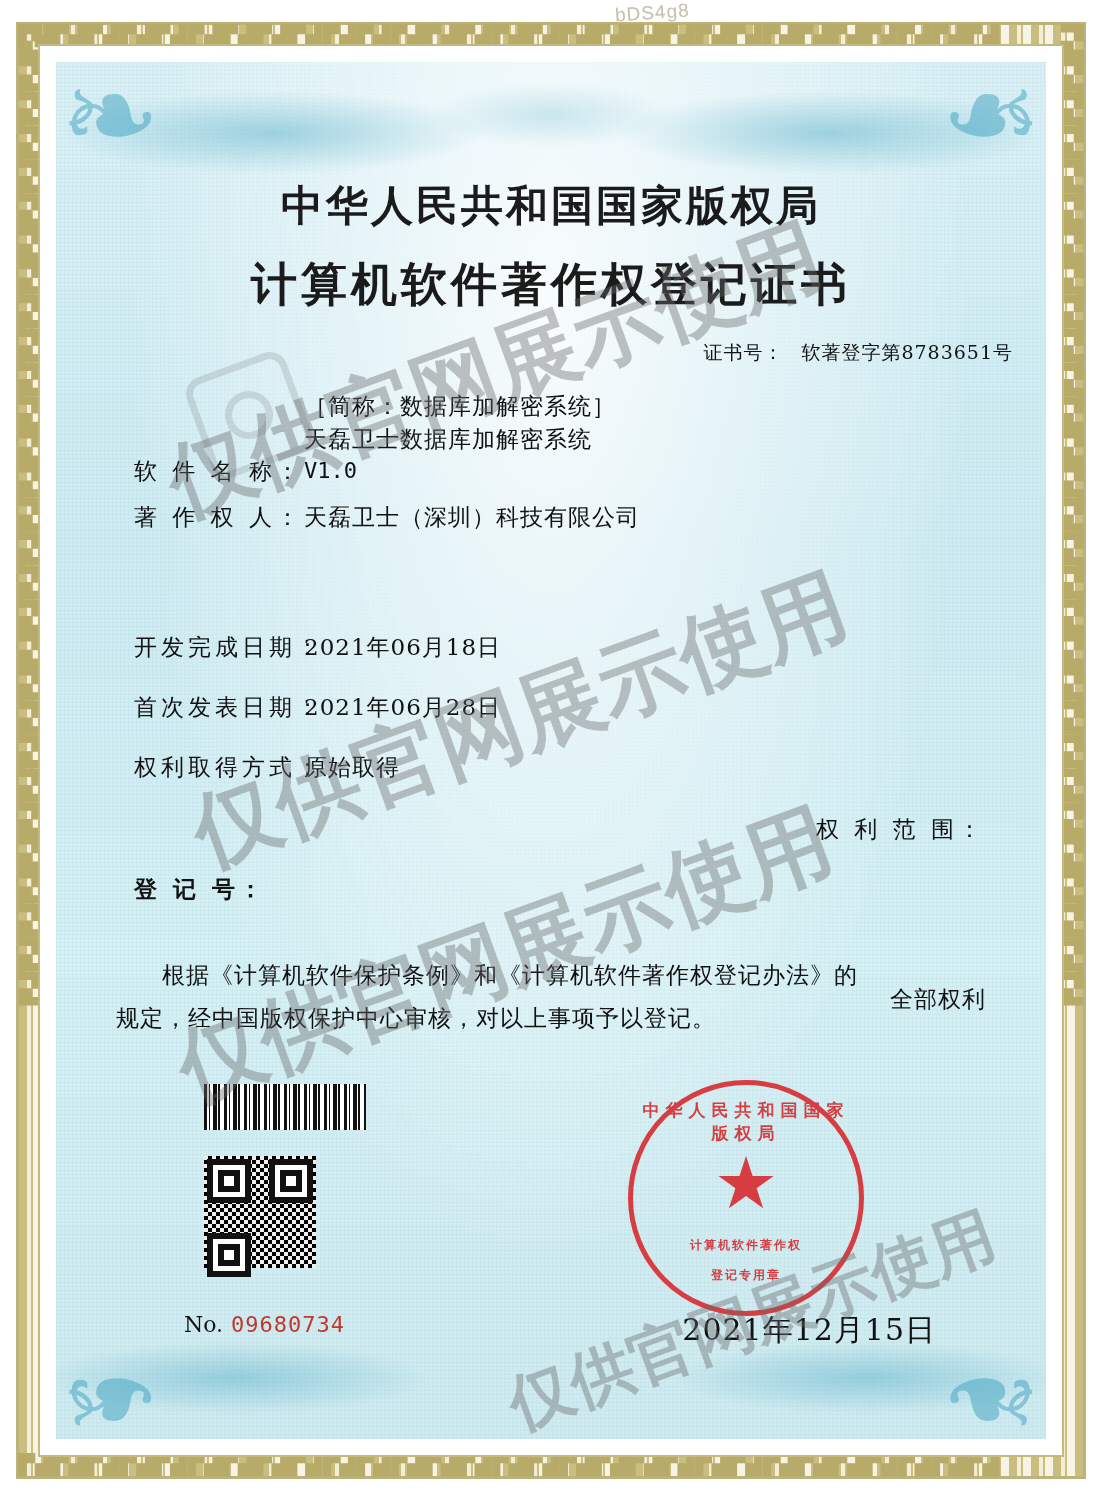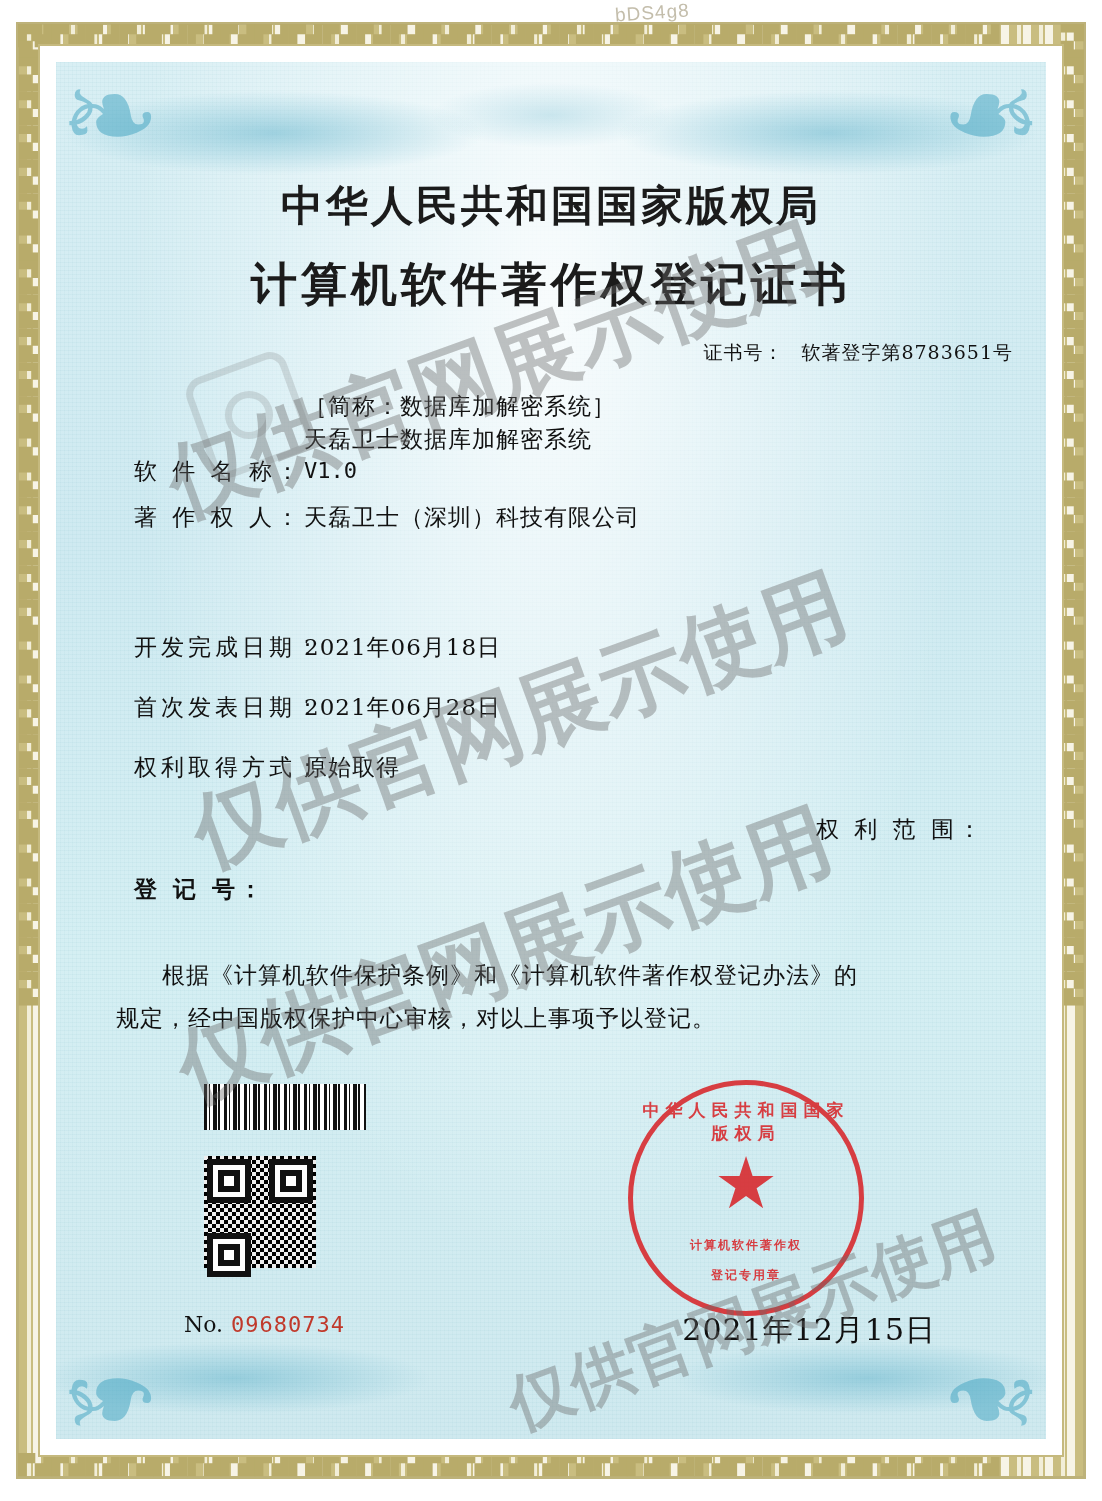--- a/index.html
+++ b/index.html
@@ -387,20 +387,21 @@
       <div class="value">2021年06月28日</div>
     </div>
 
     <div class="field f-acq">
       <div class="label">权利取得方式：</div>
       <div class="value">原始取得</div>
     </div>
 
     <div class="field f-scope">
       <div class="label">权 利 范 围：</div>
+      <div class="value">全部权利</div>
     </div>
 
     <div class="field f-reg">
       <div class="label">登 记 号：</div>
     </div>
 
     <div class="statement">
       <span class="indent">根据《计算机软件保护条例》和《计算机软件著作权登记办法》的</span>
       <span>规定，经中国版权保护中心审核，对以上事项予以登记。</span>
     </div>

